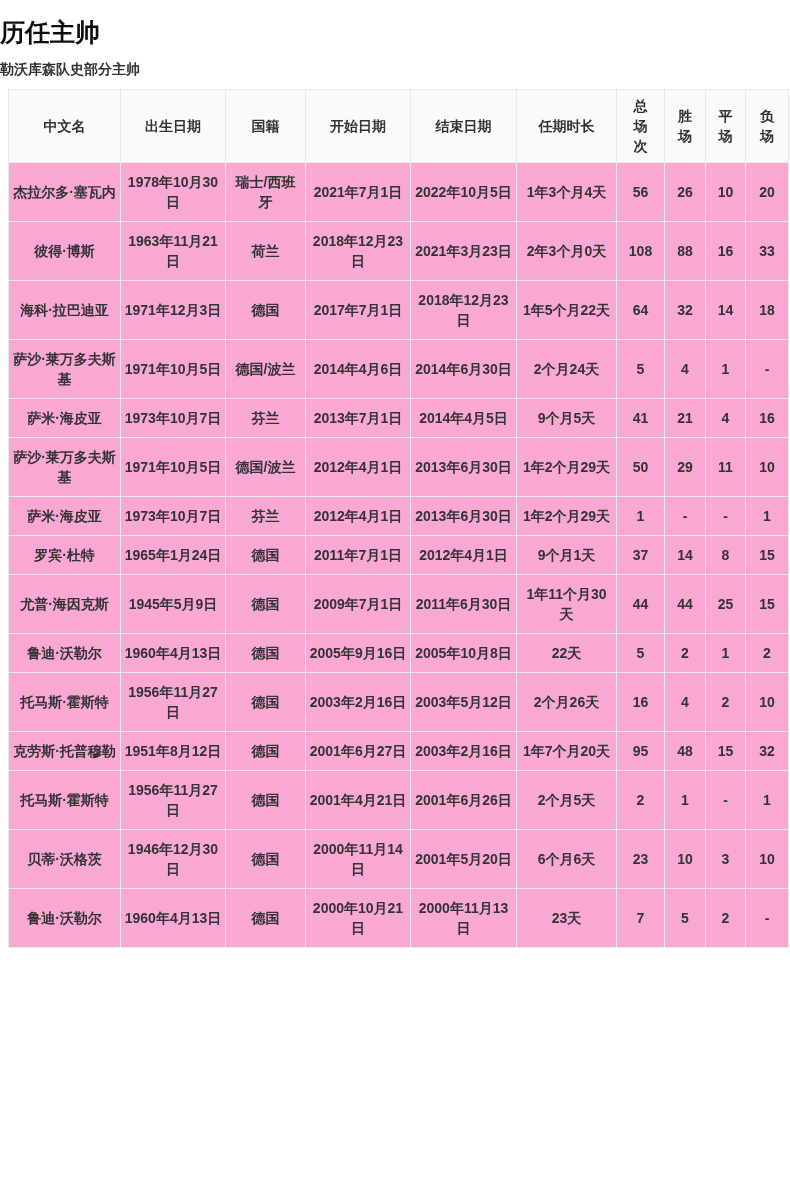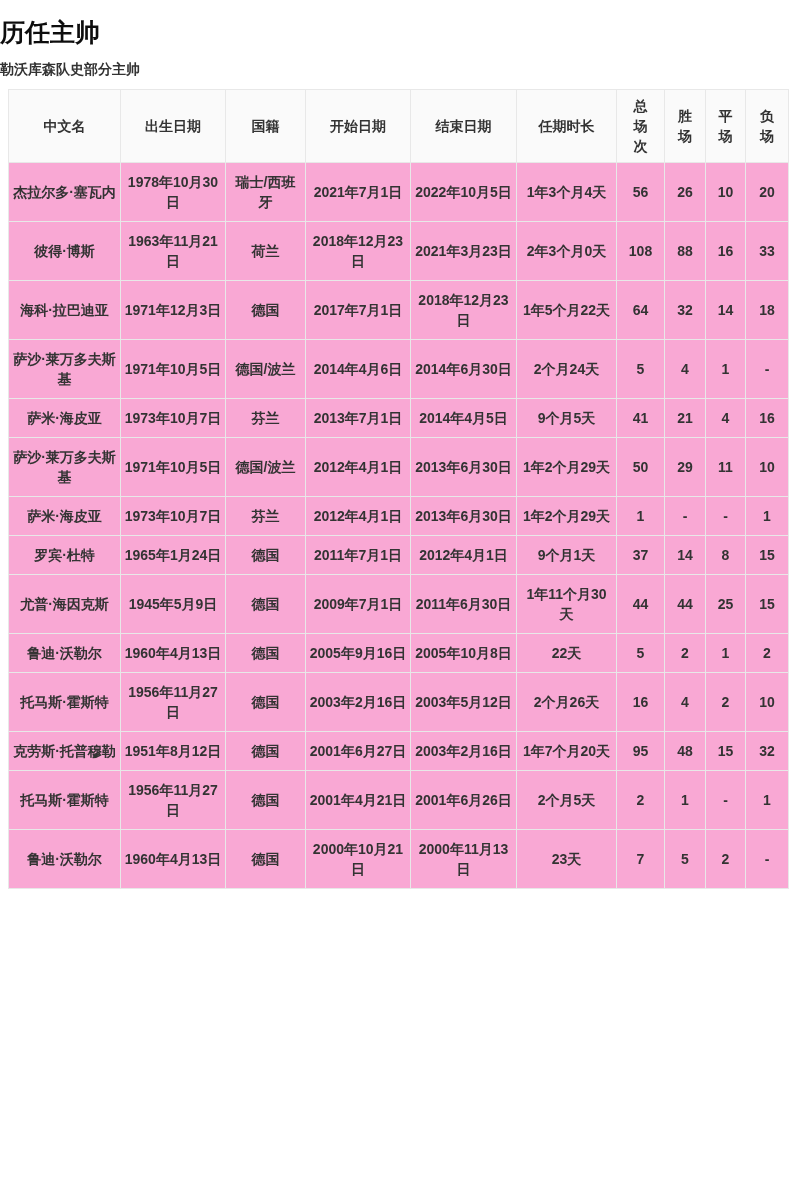--- a/index.html
+++ b/index.html
@@ -238,20 +238,32 @@
         <td>德国</td>
         <td>2001年4月21日</td>
         <td>2001年6月26日</td>
         <td>2个月5天</td>
         <td class="num">2</td>
         <td class="num">1</td>
         <td class="num">-</td>
         <td class="num">1</td>
       </tr>
       <tr>
+        <td>贝蒂·沃格茨</td>
+        <td>1946年12月30日</td>
+        <td>德国</td>
+        <td>2000年11月14日</td>
+        <td>2001年5月20日</td>
+        <td>6个月6天</td>
+        <td class="num">23</td>
+        <td class="num">10</td>
+        <td class="num">3</td>
+        <td class="num">10</td>
+      </tr>
+      <tr>
         <td>鲁迪·沃勒尔</td>
         <td>1960年4月13日</td>
         <td>德国</td>
         <td>2000年10月21日</td>
         <td>2000年11月13日</td>
         <td>23天</td>
         <td class="num">7</td>
         <td class="num">5</td>
         <td class="num">2</td>
         <td class="num">-</td>

